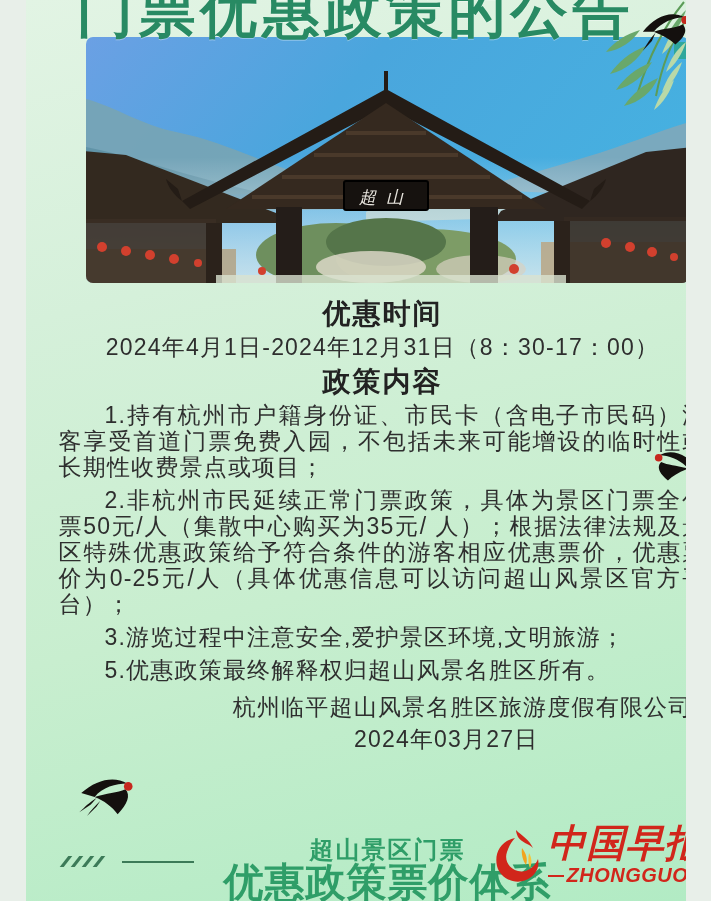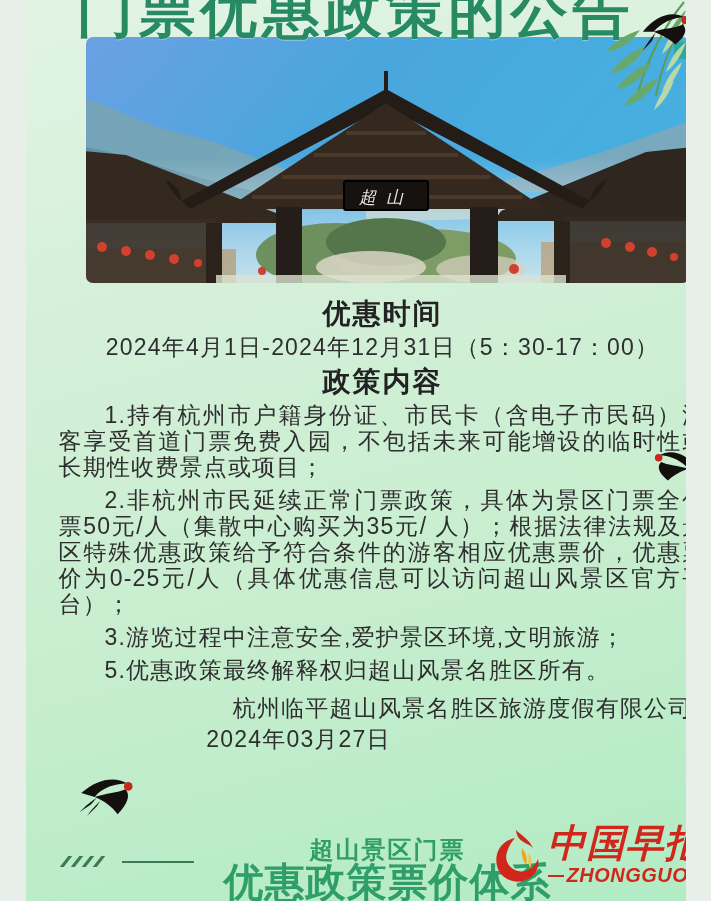--- a/index.html
+++ b/index.html
@@ -33,22 +33,22 @@
     position:absolute; left:33px; top:292px; width:648px; z-index:3;
     color:#2e2e2e; font-size:23px; line-height:26px; letter-spacing:1.2px;
   }
   .announce p.body{ text-indent:2em; text-align:justify; margin:0 0 7px 0; }
   .announce h2{
     text-align:center; font-size:28px; font-weight:700; letter-spacing:2px;
     color:#222; margin:9px 0 7px 0;
   }
   .announce p.center{ text-align:center; margin:2px 0 2px 0; }
   .announce p.item{ text-indent:2em; text-align:justify; margin:0 0 7px 0; }
-  .announce p.company{ text-align:right; padding-right:14px; margin-top:12px; }
-  .announce p.sigdate{ text-align:center; padding-right:168px; margin-top:5px; }
+  .announce p.company{ text-align:right; padding-right:14px; margin-top:12px;font-family:Liberation Serif, serif; }
+  .announce p.sigdate{ text-align:right; padding-right:168px; margin-top:5px; }
   
   .footer-divider{ position:absolute; left:38px; top:856px; display:flex; align-items:center; z-index:3; }
   .footer-divider .slash{ width:4px; height:11px; background:#3c7a58; transform:skewX(-38deg); margin-right:7px; }
   .footer-divider .rule{ width:72px; height:2px; background:#3c7a58; margin-left:14px; }
   .campaign-title{
     position:absolute; left:112px; top:833px; width:500px; z-index:3;
     text-align:center; color:#2f9e68; font-weight:700;
   }
   .campaign-title .l1{ font-size:24px; line-height:33px; letter-spacing:2px; }
   .campaign-title .l2{ font-size:40px; line-height:33px; letter-spacing:1px; }
@@ -188,21 +188,21 @@
     <path d="M2,22 C18,8 36,4 50,12 C38,12 24,16 16,26 Z" fill="#14100e"></path>
     <path d="M16,26 C28,22 40,22 48,18 C54,24 50,34 40,44 C34,36 26,30 16,26 Z" fill="#14100e"></path>
     <path d="M18,27 C10,32 6,36 0,42 L12,34 Z" fill="#14100e"></path>
     <path d="M22,30 C16,36 12,40 8,46 L18,36 Z" fill="#14100e"></path>
     <circle cx="51" cy="15" r="4.5" fill="#c6281e"></circle>
   </svg>
 
   <main class="announce">
 
     <h2>优惠时间</h2>
-    <p class="center">2024年4月1日-2024年12月31日（5：30-17：00）</p>
+    <p class="center">2024年4月1日-2024年12月31日（8：30-17：00）</p>
 
     <h2>政策内容</h2>
     <p class="item">1.持有杭州市户籍身份证、市民卡（含电子市民码）游客享受首道门票免费入园，不包括未来可能增设的临时性或长期性收费景点或项目；</p>
     <p class="item">2.非杭州市民延续正常门票政策，具体为景区门票全价票50元/人（集散中心购买为35元/ 人）；根据法律法规及景区特殊优惠政策给予符合条件的游客相应优惠票价，优惠票价为0-25元/人（具体优惠信息可以访问超山风景区官方平台）；</p>
     <p class="item">3.游览过程中注意安全,爱护景区环境,文明旅游；</p>
     <p class="item">5.优惠政策最终解释权归超山风景名胜区所有。</p>
 
     <p class="company">杭州临平超山风景名胜区旅游度假有限公司</p>
     <p class="sigdate">2024年03月27日</p>
   </main>

